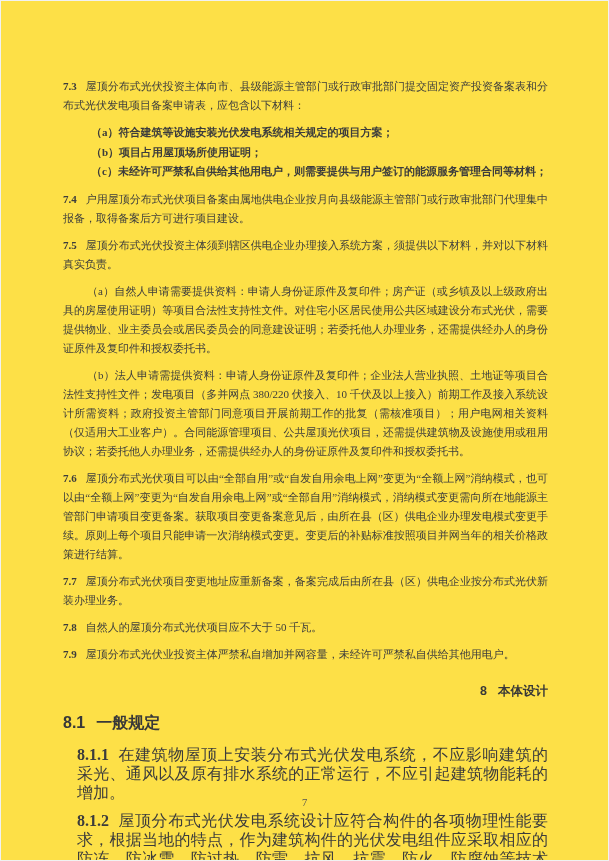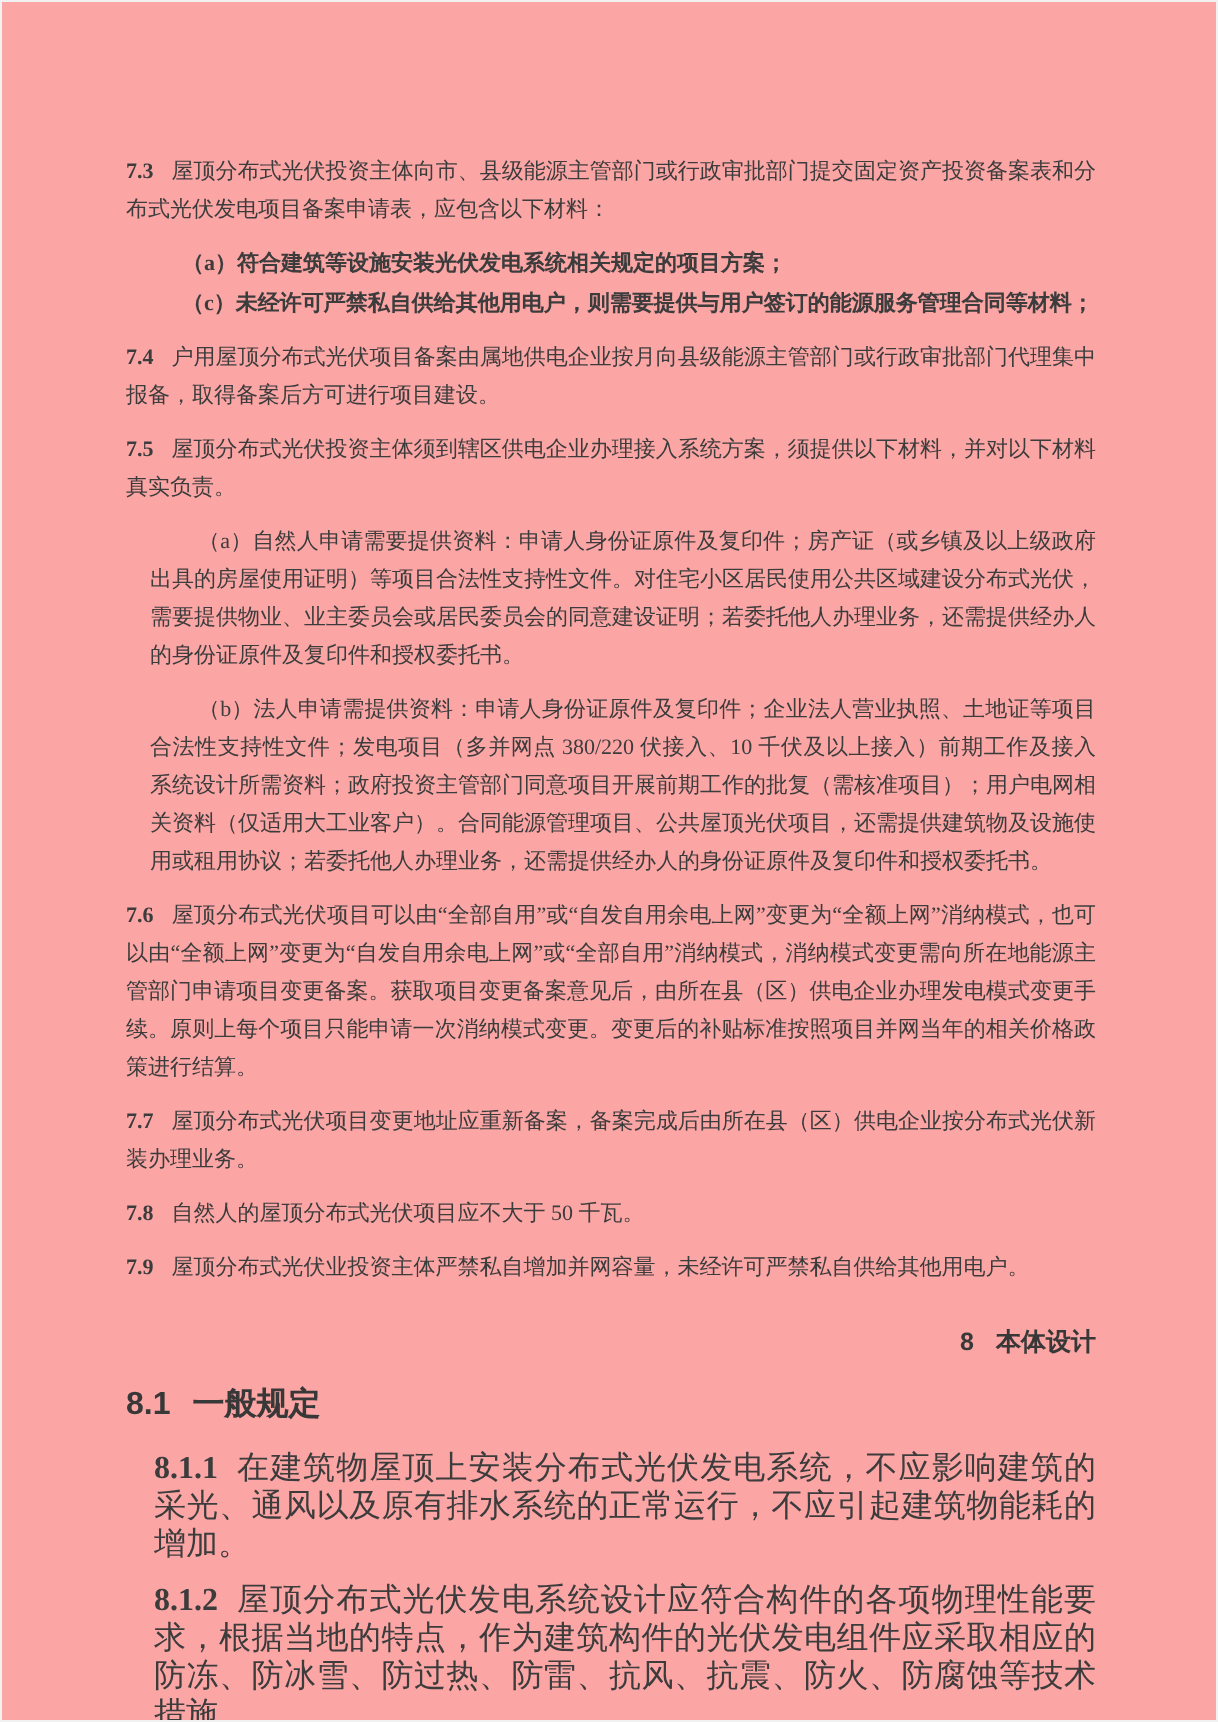--- a/index.html
+++ b/index.html
@@ -1,21 +1,21 @@
 <!DOCTYPE html>
 <html><head>
 <meta charset="utf-8">
 <style>
   html, body { margin: 0; padding: 0; background: #ffffff; }
   .page {
     position: relative;
     width: 609px;
     height: 861px;
     margin: 0;
-    background: #fca5a5;
+    background: #fde047;
     box-sizing: border-box;
     padding: 76px 60px 0 62px;
     font-family: "Liberation Serif", "DejaVu Serif", serif;
     color: #3c3c3c;
     overflow: hidden;
     border: 1px solid #f1f1f1;
   }
   p.clause {
     margin: 0 0 8px 0;
     font-size: 11px;
@@ -32,21 +32,21 @@
     margin: 2px 0 8px 0;
     padding: 0 0 0 28px;
     font-weight: bold;
   }
   ul.doc-list li {
     font-size: 11px;
     line-height: 19.5px;
     text-align: justify;
   }
   p.sub-para {
-    margin: 0 0 8px 12px;
+    margin: 0 0 8px 0;
     font-size: 11px;
     line-height: 19px;
     text-align: justify;
     text-indent: 24px;
   }
   p.clause-indent {
     margin: 0 0 9px 0;
     padding-left: 14px;
     font-size: 16px;
     line-height: 19px;
@@ -83,20 +83,21 @@
 </style>
 </head>
 <body>
 
 <div class="page">
 
   <p class="clause"><span class="clause-num">7.3</span><span>屋顶分布式光伏投资主体向市、县级能源主管部门或行政审批部门提交固定资产投资备案表和分布式光伏发电项目备案申请表，应包含以下材料：</span></p>
 
   <ul class="doc-list">
     <li>（a）符合建筑等设施安装光伏发电系统相关规定的项目方案；</li>
+    <li>（b）项目占用屋顶场所使用证明；</li>
     <li>（c）未经许可严禁私自供给其他用电户，则需要提供与用户签订的能源服务管理合同等材料；</li>
   </ul>
 
   <p class="clause"><span class="clause-num">7.4</span><span>户用屋顶分布式光伏项目备案由属地供电企业按月向县级能源主管部门或行政审批部门代理集中报备，取得备案后方可进行项目建设。</span></p>
 
   <p class="clause"><span class="clause-num">7.5</span><span>屋顶分布式光伏投资主体须到辖区供电企业办理接入系统方案，须提供以下材料，并对以下材料真实负责。</span></p>
 
   <p class="sub-para">（a）自然人申请需要提供资料：申请人身份证原件及复印件；房产证（或乡镇及以上级政府出具的房屋使用证明）等项目合法性支持性文件。对住宅小区居民使用公共区域建设分布式光伏，需要提供物业、业主委员会或居民委员会的同意建设证明；若委托他人办理业务，还需提供经办人的身份证原件及复印件和授权委托书。</p>
 
   <p class="sub-para">（b）法人申请需提供资料：申请人身份证原件及复印件；企业法人营业执照、土地证等项目合法性支持性文件；发电项目（多并网点 380/220 伏接入、10 千伏及以上接入）前期工作及接入系统设计所需资料；政府投资主管部门同意项目开展前期工作的批复（需核准项目）；用户电网相关资料（仅适用大工业客户）。合同能源管理项目、公共屋顶光伏项目，还需提供建筑物及设施使用或租用协议；若委托他人办理业务，还需提供经办人的身份证原件及复印件和授权委托书。</p>

